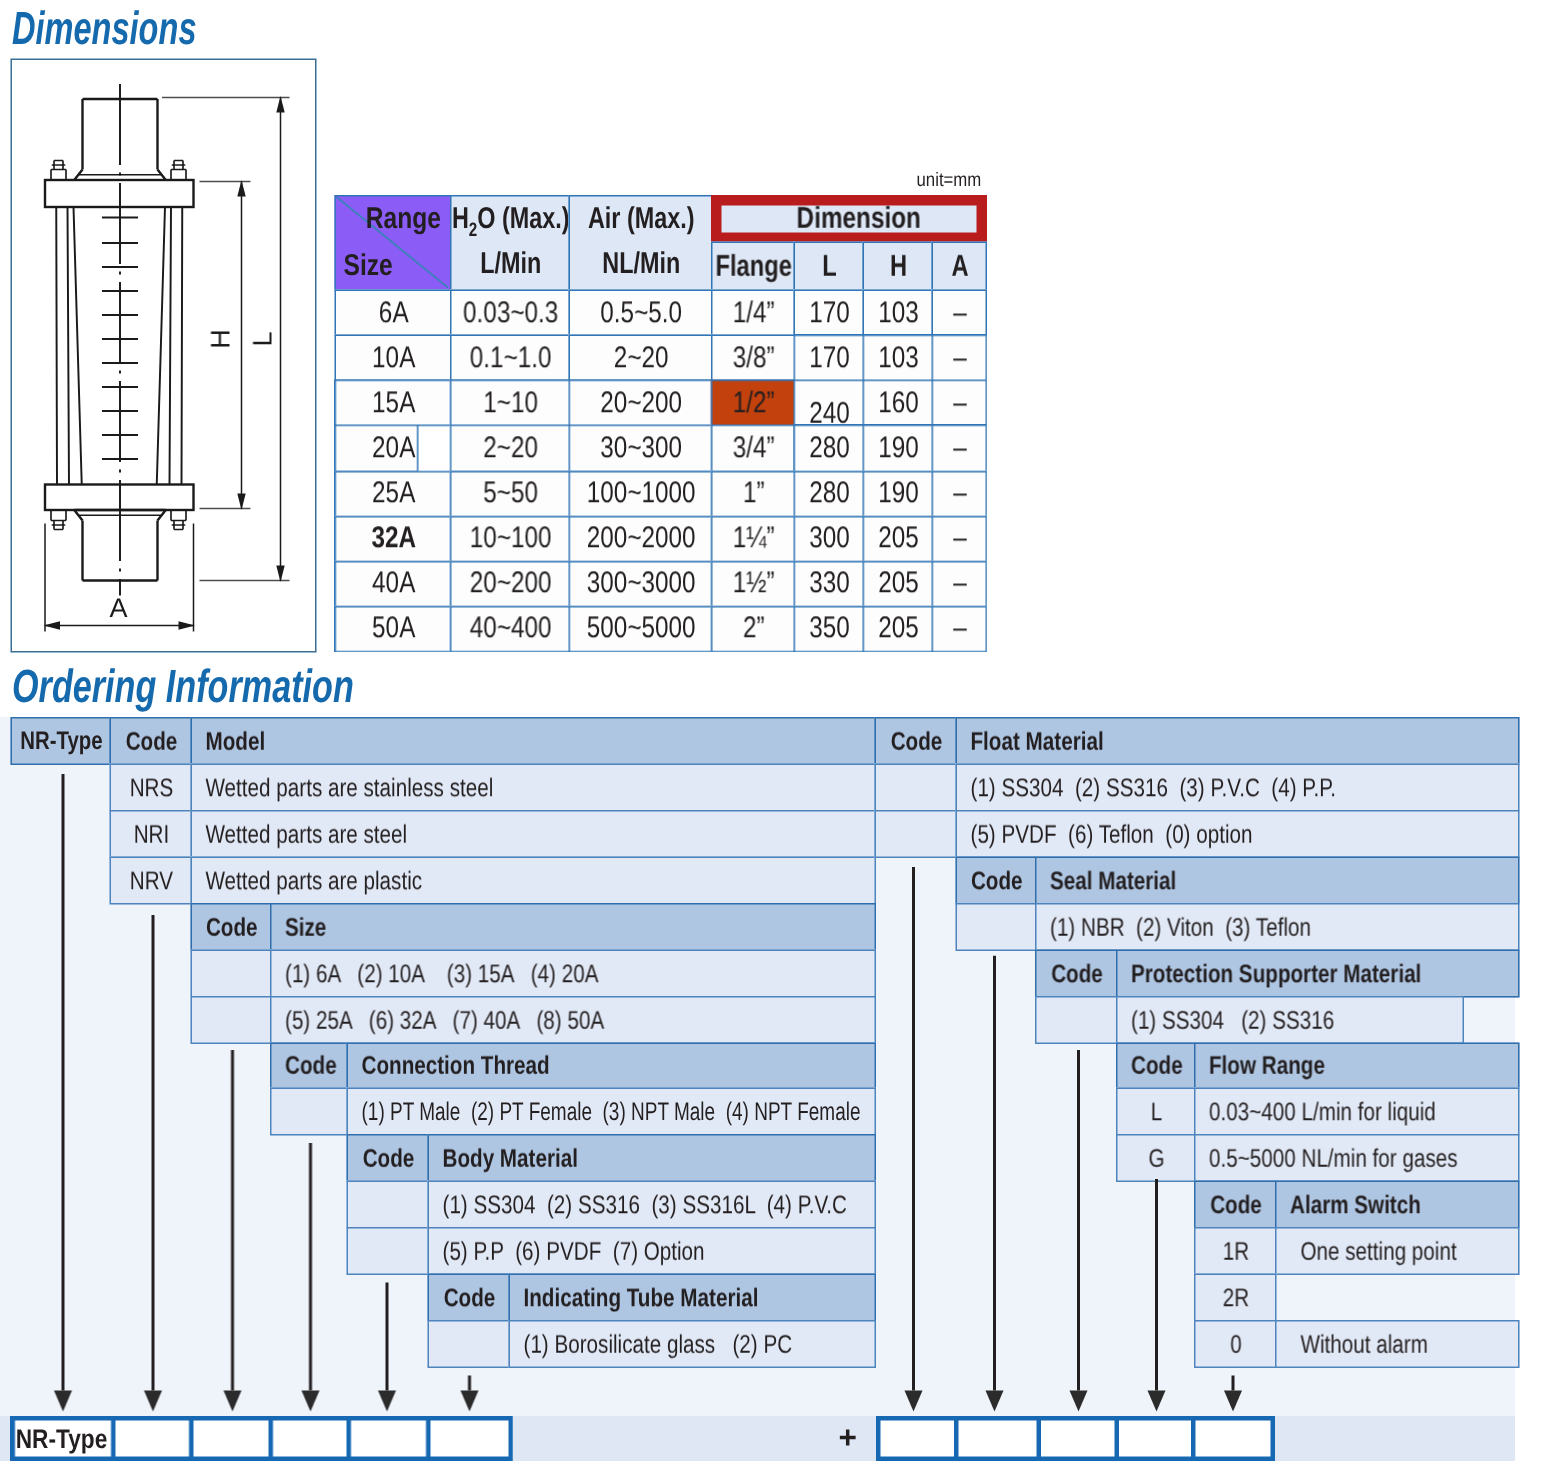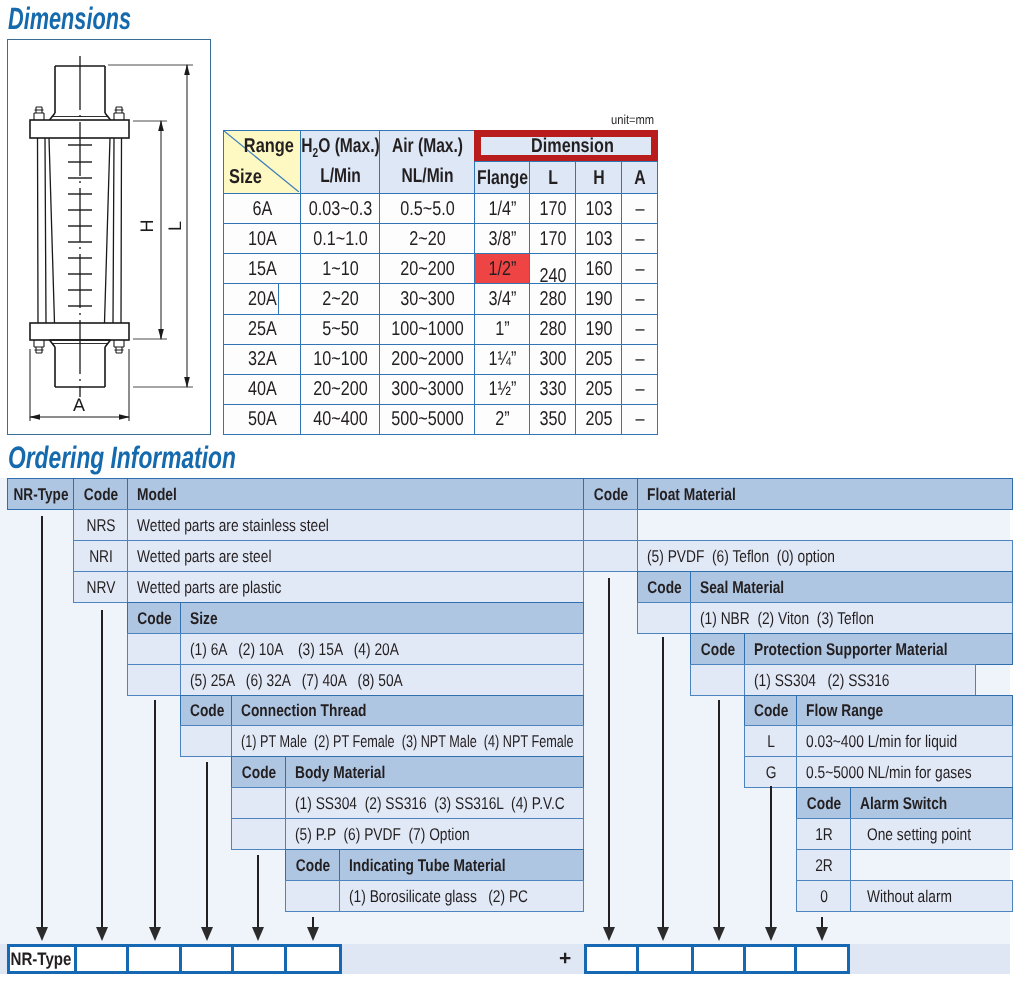--- a/index.html
+++ b/index.html
@@ -115,21 +115,21 @@
     <div class="dimlabel" style="left:127px;top:176px;transform:rotate(-90deg) translateZ(0);">H</div>
     <div class="dimlabel" style="left:155px;top:176px;transform:rotate(-90deg) translateZ(0);">L</div>
     <div class="dimlabel" style="left:59px;top:355px;background:none;transform:translateZ(0);">A</div>
   </div>
 
   <div class="unit-note" style="left:611px;top:112px;">
     <span class="cx" style="transform:scaleX(0.86) translateZ(0);">unit=mm</span>
   </div>
 
   <div id="dim-table-host" style="position:absolute;left:0;top:0;">
-      <div class="cellbox" style="left:223px;top:130px;width:78px;height:64px;background:#fef9c3;border:1px solid #3075b5;">
+      <div class="cellbox" style="left:223px;top:130px;width:78px;height:64px;background:#8b5cf6;border:1px solid #3075b5;">
         <svg width="75" height="61" style="position:absolute;left:0;top:0;display:block;">
           <line x1="0" y1="0" x2="75" y2="61" stroke="#3f7fbc" stroke-width="1.3"></line>
         </svg>
         <div style="position:absolute;left:0;width:91.46341463414635px;line-height:19px;transform:scaleX(0.82) translateZ(0);transform-origin:left center;font-size:20px;font-weight:bold;white-space:pre;top:6px;text-align:right;padding-right:6.097560975609756px;box-sizing:border-box;"><span>Range</span></div>
         <div style="position:absolute;left:0;width:91.46341463414635px;line-height:19px;transform:scaleX(0.82) translateZ(0);transform-origin:left center;font-size:20px;font-weight:bold;white-space:pre;top:37px;text-align:left;padding-left:6.097560975609756px;box-sizing:border-box;"><span>Size</span></div>
       </div>
       <div class="cellbox" style="left:300px;top:130px;width:80px;height:64px;background:#DDE7F5;border:1px solid #3075b5;">
         <div style="position:absolute;left:0;width:101.28205128205128px;text-align:center;line-height:31px;transform:scaleX(0.78) translateZ(0);transform-origin:left center;font-size:20px;font-weight:bold;white-space:pre;top:0px;"><span>H<sub style="font-size:13px;">2</sub>O (Max.)</span></div>
         <div style="position:absolute;left:0;width:101.28205128205128px;text-align:center;line-height:31px;transform:scaleX(0.78) translateZ(0);transform-origin:left center;font-size:20px;font-weight:bold;white-space:pre;top:30px;"><span>L/Min</span></div>
       </div>
@@ -196,21 +196,21 @@
       </div>
       <div class="cellbox" style="left:223px;top:253.25px;width:78px;height:31.125px;background:#fdfdfd;border:1px solid #3075b5;">
         <div style="position:absolute;left:0;top:50%;width:95.06172839506172px;transform:translateY(-50%) scaleX(0.81) translateZ(0);transform-origin:left center;text-align:center;padding:0 0px;line-height:1.05;box-sizing:border-box;white-space:pre;font-size:20px;"><span>15A</span></div>
       </div>
       <div class="cellbox" style="left:300px;top:253.25px;width:80px;height:31.125px;background:#fdfdfd;border:1px solid #3075b5;">
         <div style="position:absolute;left:0;top:50%;width:97.53086419753086px;transform:translateY(-50%) scaleX(0.81) translateZ(0);transform-origin:left center;text-align:center;padding:0 0px;line-height:1.05;box-sizing:border-box;white-space:pre;font-size:20px;"><span>1~10</span></div>
       </div>
       <div class="cellbox" style="left:379px;top:253.25px;width:96px;height:31.125px;background:#fdfdfd;border:1px solid #3075b5;">
         <div style="position:absolute;left:0;top:50%;width:117.28395061728395px;transform:translateY(-50%) scaleX(0.81) translateZ(0);transform-origin:left center;text-align:center;padding:0 0px;line-height:1.05;box-sizing:border-box;white-space:pre;font-size:20px;"><span>20~200</span></div>
       </div>
-      <div class="cellbox" style="left:474px;top:253.25px;width:56px;height:31.125px;background:#ef4444;border:1px solid #3075b5;">
+      <div class="cellbox" style="left:474px;top:253.25px;width:56px;height:31.125px;background:#c2410c;border:1px solid #3075b5;">
         <div style="position:absolute;left:0;top:50%;width:67.90123456790123px;transform:translateY(-50%) scaleX(0.81) translateZ(0);transform-origin:left center;text-align:center;padding:0 0px;line-height:1.05;box-sizing:border-box;white-space:pre;font-size:20px;"><span>1/2”</span></div>
       </div>
       <div class="cellbox" style="left:529px;top:253.25px;width:47px;height:45px;background:#fdfdfd;border:1px solid #3075b5;">
         <div style="position:absolute;left:0;top:50%;width:56.79012345679012px;transform:translateY(-50%) scaleX(0.81) translateZ(0);transform-origin:left center;text-align:center;padding:0 0px;line-height:1.05;box-sizing:border-box;white-space:pre;font-size:20px;"><span>240</span></div>
       </div>
       <div class="cellbox" style="left:575px;top:253.25px;width:47px;height:31.125px;background:#fdfdfd;border:1px solid #3075b5;">
         <div style="position:absolute;left:0;top:50%;width:56.79012345679012px;transform:translateY(-50%) scaleX(0.81) translateZ(0);transform-origin:left center;text-align:center;padding:0 0px;line-height:1.05;box-sizing:border-box;white-space:pre;font-size:20px;"><span>160</span></div>
       </div>
       <div class="cellbox" style="left:621px;top:253.25px;width:37px;height:31.125px;background:#fdfdfd;border:1px solid #3075b5;">
         <div style="position:absolute;left:0;top:50%;width:44.44444444444444px;transform:translateY(-50%) scaleX(0.81) translateZ(0);transform-origin:left center;text-align:center;padding:0 0px;line-height:1.05;box-sizing:border-box;white-space:pre;font-size:20px;"><span>–</span></div>
@@ -250,21 +250,21 @@
       </div>
       <div class="cellbox" style="left:529px;top:313.5px;width:47px;height:31.125px;background:#fdfdfd;border:1px solid #3075b5;">
         <div style="position:absolute;left:0;top:50%;width:56.79012345679012px;transform:translateY(-50%) scaleX(0.81) translateZ(0);transform-origin:left center;text-align:center;padding:0 0px;line-height:1.05;box-sizing:border-box;white-space:pre;font-size:20px;"><span>280</span></div>
       </div>
       <div class="cellbox" style="left:575px;top:313.5px;width:47px;height:31.125px;background:#fdfdfd;border:1px solid #3075b5;">
         <div style="position:absolute;left:0;top:50%;width:56.79012345679012px;transform:translateY(-50%) scaleX(0.81) translateZ(0);transform-origin:left center;text-align:center;padding:0 0px;line-height:1.05;box-sizing:border-box;white-space:pre;font-size:20px;"><span>190</span></div>
       </div>
       <div class="cellbox" style="left:621px;top:313.5px;width:37px;height:31.125px;background:#fdfdfd;border:1px solid #3075b5;">
         <div style="position:absolute;left:0;top:50%;width:44.44444444444444px;transform:translateY(-50%) scaleX(0.81) translateZ(0);transform-origin:left center;text-align:center;padding:0 0px;line-height:1.05;box-sizing:border-box;white-space:pre;font-size:20px;"><span>–</span></div>
       </div>
-      <div class="cellbox" style="left:223px;top:343.625px;width:78px;height:31.125px;background:#fdfdfd;border:1px solid #3075b5;">
+      <div class="cellbox" style="left:223px;top:343.625px;width:78px;height:31.125px;background:#fdfdfd;border:1px solid #3075b5;font-weight:bold;">
         <div style="position:absolute;left:0;top:50%;width:95.06172839506172px;transform:translateY(-50%) scaleX(0.81) translateZ(0);transform-origin:left center;text-align:center;padding:0 0px;line-height:1.05;box-sizing:border-box;white-space:pre;font-size:20px;"><span>32A</span></div>
       </div>
       <div class="cellbox" style="left:300px;top:343.625px;width:80px;height:31.125px;background:#fdfdfd;border:1px solid #3075b5;">
         <div style="position:absolute;left:0;top:50%;width:97.53086419753086px;transform:translateY(-50%) scaleX(0.81) translateZ(0);transform-origin:left center;text-align:center;padding:0 0px;line-height:1.05;box-sizing:border-box;white-space:pre;font-size:20px;"><span>10~100</span></div>
       </div>
       <div class="cellbox" style="left:379px;top:343.625px;width:96px;height:31.125px;background:#fdfdfd;border:1px solid #3075b5;">
         <div style="position:absolute;left:0;top:50%;width:117.28395061728395px;transform:translateY(-50%) scaleX(0.81) translateZ(0);transform-origin:left center;text-align:center;padding:0 0px;line-height:1.05;box-sizing:border-box;white-space:pre;font-size:20px;"><span>200~2000</span></div>
       </div>
       <div class="cellbox" style="left:474px;top:343.625px;width:56px;height:31.125px;background:#fdfdfd;border:1px solid #3075b5;">
         <div style="position:absolute;left:0;top:50%;width:67.90123456790123px;transform:translateY(-50%) scaleX(0.81) translateZ(0);transform-origin:left center;text-align:center;padding:0 0px;line-height:1.05;box-sizing:border-box;white-space:pre;font-size:20px;"><span>1¼”</span></div>
@@ -403,20 +403,23 @@
       <div class="cellbox" style="left:339px;top:880.0899999999999px;width:245px;height:31.93px;background:#E2E9F6;border:1px solid #4d84bd;">
         <div style="position:absolute;left:0;top:50%;width:301.2345679012345px;line-height:1;transform:translateY(-50%) scaleX(0.81) translateZ(0);transform-origin:left center;text-align:left;padding:0 11.11111111111111px;box-sizing:border-box;white-space:pre;font-size:17px;"><span>(1) Borosilicate glass   (2) PC</span></div>
       </div>
       <div class="cellbox" style="left:583px;top:478px;width:55px;height:31.93px;background:#AFC6E3;border:1px solid #2f6fae;">
         <div style="position:absolute;left:0;top:50%;width:66.66666666666666px;line-height:1;transform:translateY(-50%) scaleX(0.81) translateZ(0);transform-origin:left center;text-align:center;padding:0 11.11111111111111px;box-sizing:border-box;white-space:pre;font-size:17px;font-weight:bold;"><span>Code</span></div>
       </div>
       <div class="cellbox" style="left:637px;top:478px;width:376px;height:31.93px;background:#AFC6E3;border:1px solid #2f6fae;">
         <div style="position:absolute;left:0;top:50%;width:462.96296296296293px;line-height:1;transform:translateY(-50%) scaleX(0.81) translateZ(0);transform-origin:left center;text-align:left;padding:0 11.11111111111111px;box-sizing:border-box;white-space:pre;font-size:17px;font-weight:bold;"><span>Float Material</span></div>
       </div>
       <div class="cellbox" style="left:583px;top:508.93px;width:55px;height:31.93px;background:#E2E9F6;border:1px solid #4d84bd;"></div>
+      <div class="cellbox" style="left:637px;top:508.93px;width:376px;height:31.93px;background:#E2E9F6;border:1px solid #4d84bd;">
+        <div style="position:absolute;left:0;top:50%;width:462.96296296296293px;line-height:1;transform:translateY(-50%) scaleX(0.81) translateZ(0);transform-origin:left center;text-align:left;padding:0 11.11111111111111px;box-sizing:border-box;white-space:pre;font-size:17px;"><span>(1) SS304  (2) SS316  (3) P.V.C  (4) P.P.</span></div>
+      </div>
       <div class="cellbox" style="left:583px;top:539.86px;width:55px;height:31.93px;background:#E2E9F6;border:1px solid #4d84bd;"></div>
       <div class="cellbox" style="left:637px;top:539.86px;width:376px;height:31.93px;background:#E2E9F6;border:1px solid #4d84bd;">
         <div style="position:absolute;left:0;top:50%;width:462.96296296296293px;line-height:1;transform:translateY(-50%) scaleX(0.81) translateZ(0);transform-origin:left center;text-align:left;padding:0 11.11111111111111px;box-sizing:border-box;white-space:pre;font-size:17px;"><span>(5) PVDF  (6) Teflon  (0) option</span></div>
       </div>
       <div class="cellbox" style="left:637px;top:570.79px;width:54px;height:31.93px;background:#AFC6E3;border:1px solid #2f6fae;">
         <div style="position:absolute;left:0;top:50%;width:65.43209876543209px;line-height:1;transform:translateY(-50%) scaleX(0.81) translateZ(0);transform-origin:left center;text-align:center;padding:0 11.11111111111111px;box-sizing:border-box;white-space:pre;font-size:17px;font-weight:bold;"><span>Code</span></div>
       </div>
       <div class="cellbox" style="left:690px;top:570.79px;width:323px;height:31.93px;background:#AFC6E3;border:1px solid #2f6fae;">
         <div style="position:absolute;left:0;top:50%;width:397.53086419753083px;line-height:1;transform:translateY(-50%) scaleX(0.81) translateZ(0);transform-origin:left center;text-align:left;padding:0 11.11111111111111px;box-sizing:border-box;white-space:pre;font-size:17px;font-weight:bold;"><span>Seal Material</span></div>
       </div>

